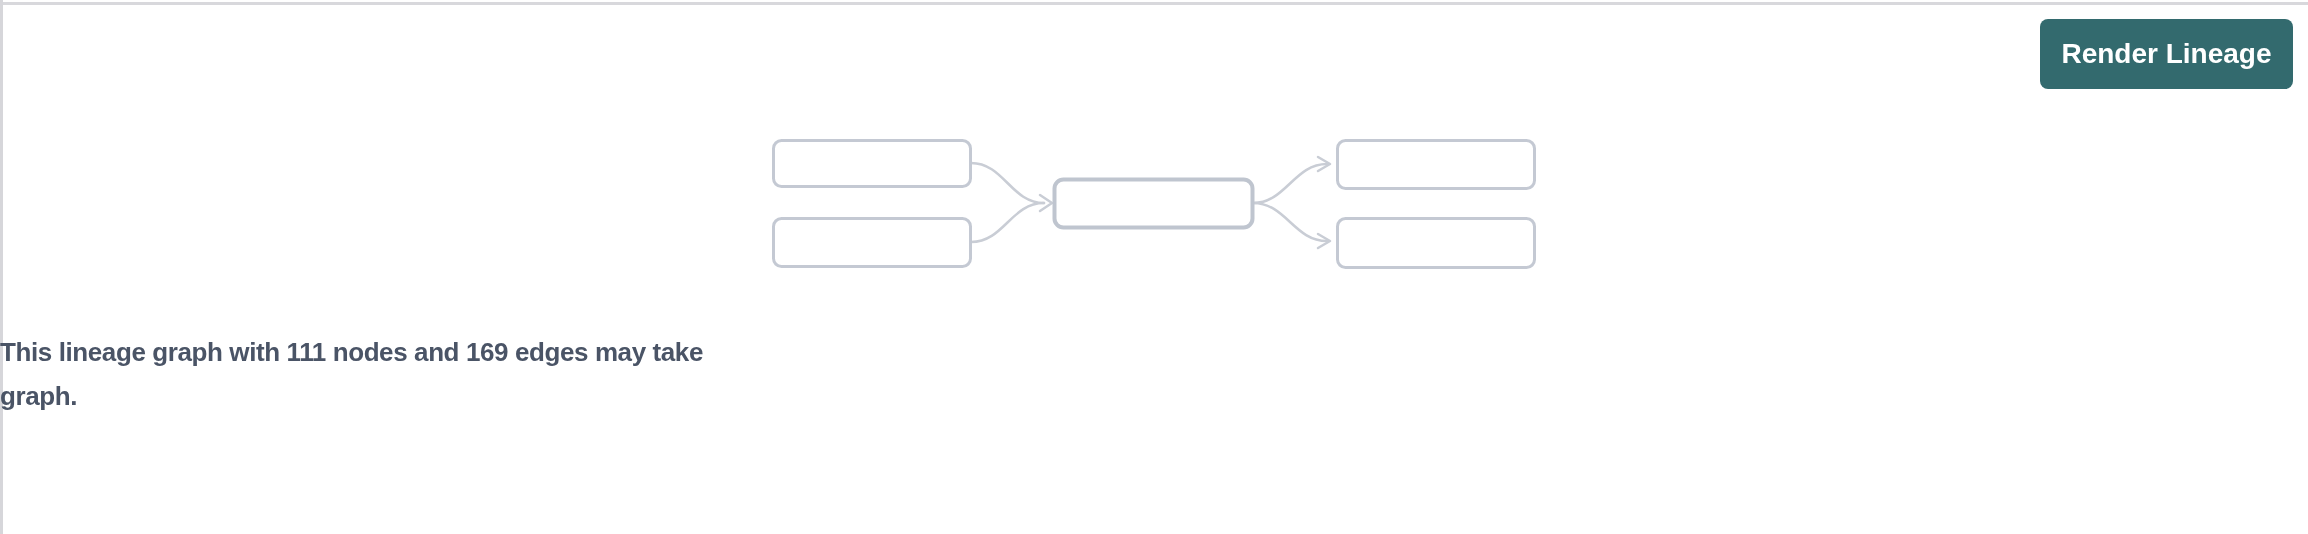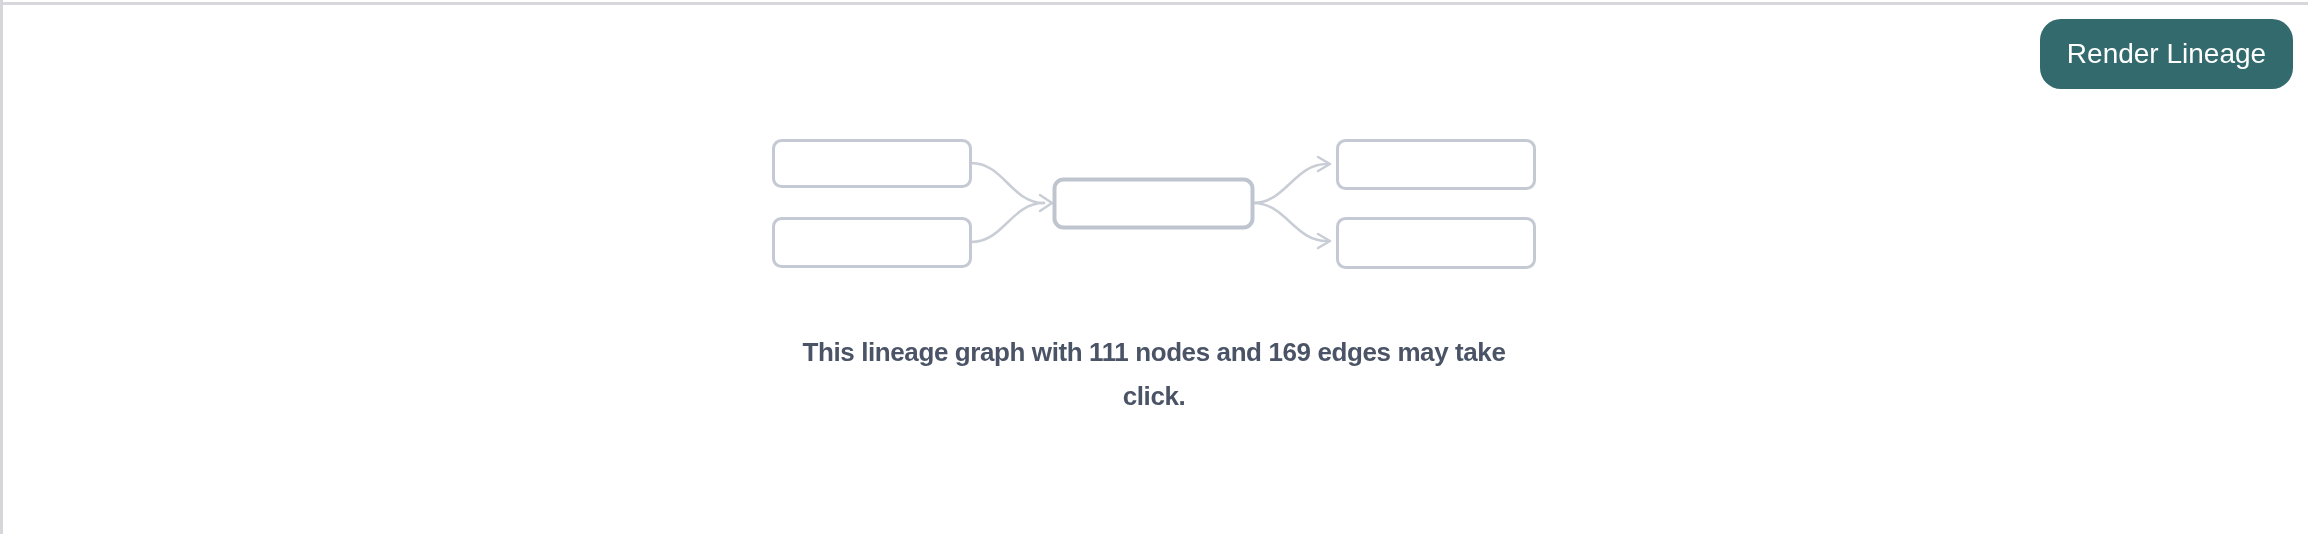--- a/index.html
+++ b/index.html
@@ -22,40 +22,40 @@
   .left-border {
     position: absolute; top: 0; left: 0;
     width: 3px; height: 534px;
     background: #d6d6da;
   }
   .render-btn {
     position: absolute; top: 19px; left: 2040px;
     width: 253px; height: 70px;
     background: #336a6e;
     color: #ffffff;
-    border: none; border-radius: 21px;
+    border: none; border-radius: 8px;
     font-family: inherit;
-    font-size: 28px; font-weight: 400;
+    font-size: 28px; font-weight: 700;
     cursor: pointer;
     display: flex; align-items: center; justify-content: center;
   }
   .center-col {
     position: absolute; top: 128px; left: 50%;
     transform: translateX(-50%);
     width: 780px;
   }
   .graphic { display: block; width: 780px; height: 150px; }
   .graphic .node { fill: #ffffff; stroke: #c4c9d3; stroke-width: 3; }
   .graphic .node-center { stroke: #bfc5cf; stroke-width: 4; }
   .graphic .edge { fill: none; stroke: #c9cdd5; stroke-width: 2.5; stroke-linecap: round; }
   .graphic .arrow { fill: none; stroke: #c9cdd5; stroke-width: 2.5; stroke-linecap: round; stroke-linejoin: round; }
   .message {
     position: absolute; top: 330px; left: 0;
     width: 2308px;
-    text-align: center;
+    text-align: left;
     color: #4a5466;
     font-size: 26px; font-weight: 700;
     letter-spacing: -0.4px;
     line-height: 44px;
   }
 </style>
 </head>
 <body>
 
 <div class="page">
@@ -80,16 +80,16 @@
       <rect class="node" x="9.5" y="12.5" width="197" height="46" rx="8"></rect>
       <rect class="node" x="9.5" y="90.5" width="197" height="48" rx="8"></rect>
       <rect class="node node-center" x="290.5" y="51.5" width="198" height="48" rx="9"></rect>
       <rect class="node" x="573.5" y="12.5" width="197" height="48" rx="8"></rect>
       <rect class="node" x="573.5" y="90.5" width="197" height="49" rx="8"></rect>
     </svg>
   </div>
 
   <div class="message">
     <div>This lineage graph with 111 nodes and 169 edges may take</div>
-    <div>click.</div>
+    <div>graph.</div>
   </div>
 
 </div>
 
 </body></html>

